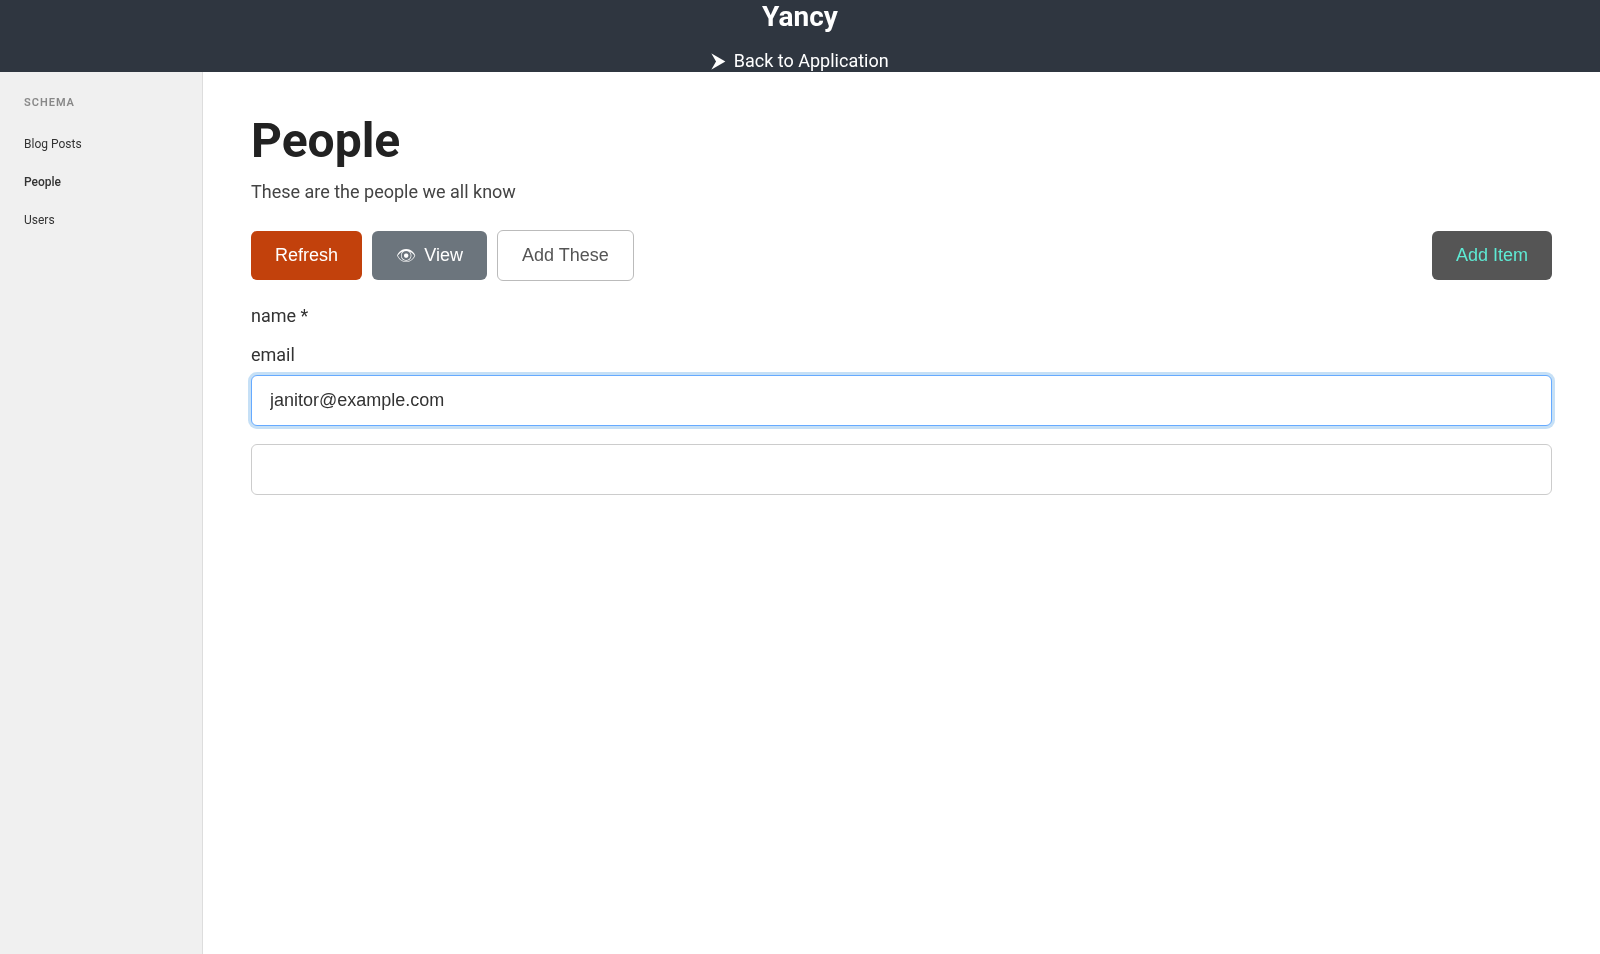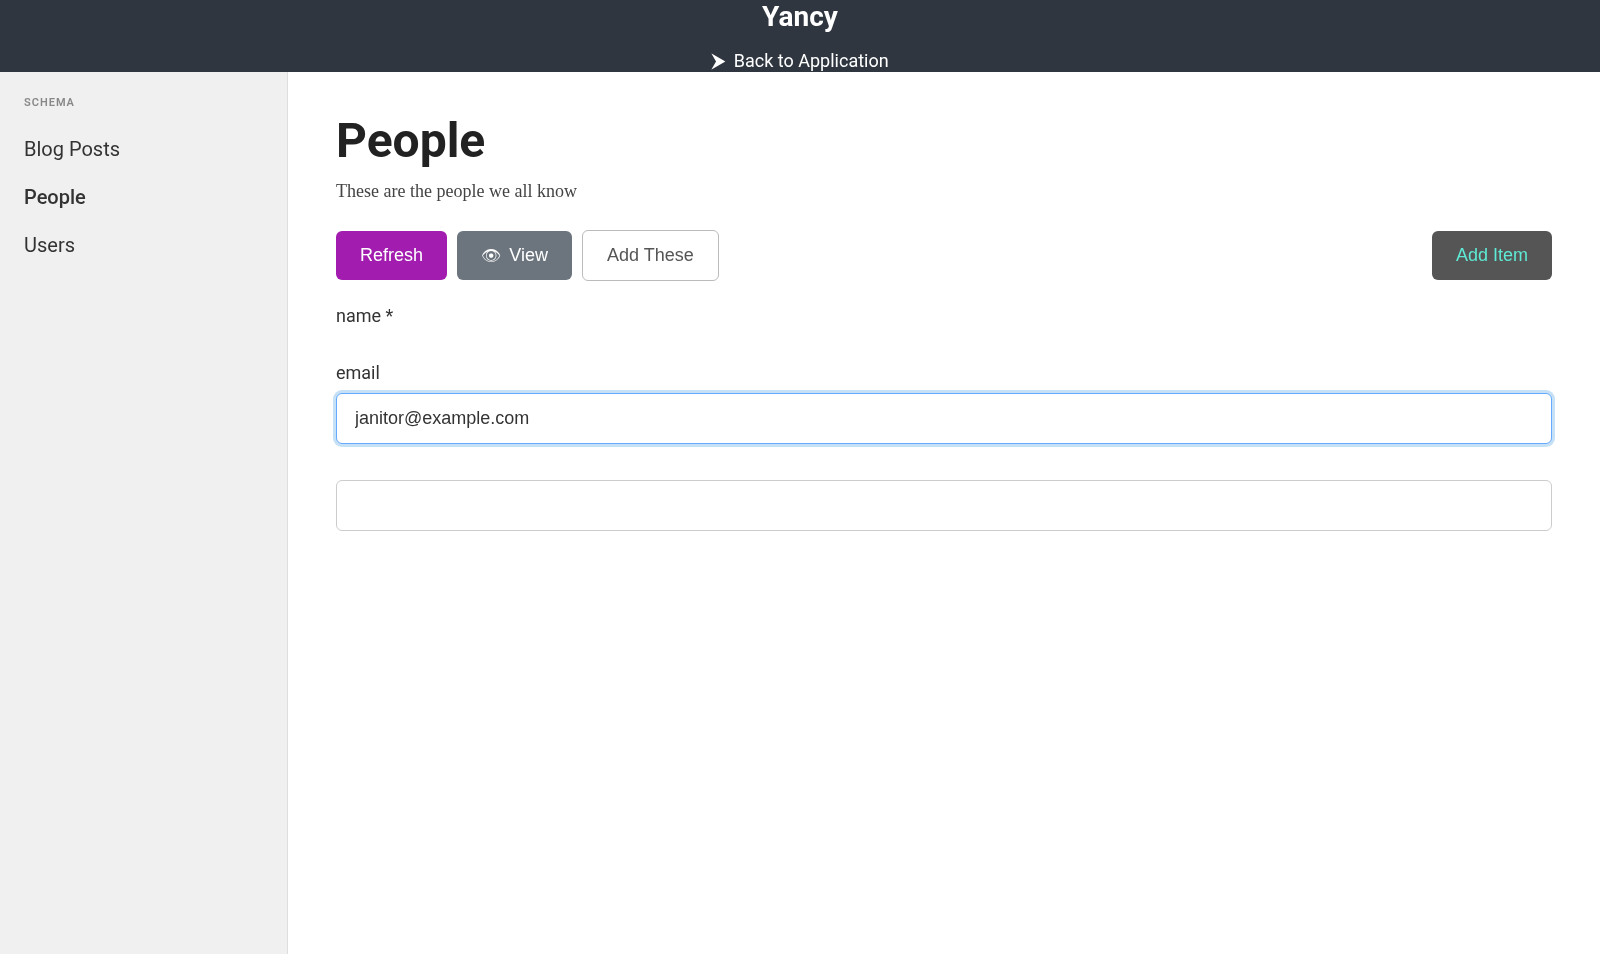--- a/index.html
+++ b/index.html
@@ -37,38 +37,38 @@
 
     
     .layout {
       display: flex;
       flex: 1;
       overflow: hidden;
     }
 
     
     .sidebar {
-      width: 288px;
+      width: 203px;
       background: #f0f0f0;
       border-right: 1px solid #ddd;
       padding: 24px 0;
       flex-shrink: 0;
     }
     .sidebar-schema-label {
       font-size: 11px;
       font-weight: 600;
       color: #888;
       letter-spacing: 1px;
       padding: 0 24px;
       margin-bottom: 16px;
       text-transform: uppercase;
     }
     .sidebar-item {
       padding: 12px 24px;
-      font-size: 20px;
+      font-size: 12px;
       color: #333;
       cursor: pointer;
     }
     .sidebar-item.active {
       color: #333;
       font-weight: 500;
     }
 
     
     .main {
@@ -81,21 +81,20 @@
     .page-title {
       font-size: 48px;
       font-weight: 700;
       color: #222;
       margin-bottom: 12px;
     }
     .page-description {
       font-size: 18px;
       color: #444;
       margin-bottom: 28px;
-      font-family: Liberation Serif, serif;
     }
 
     
     .toolbar-row {
       display: flex;
       align-items: center;
       justify-content: space-between;
       margin-bottom: 16px;
     }
     .toolbar-left {
@@ -110,21 +109,21 @@
       font-size: 18px;
       border: none;
       border-radius: 6px;
       cursor: pointer;
       font-weight: 500;
       display: inline-flex;
       align-items: center;
       gap: 8px;
     }
     .btn-blue {
-      background: #a21caf;
+      background: #c2410c;
       color: white;
     }
     .btn-gray {
       background: #6c757d;
       color: white;
     }
     .btn-outline {
       background: white;
       color: #555;
       border: 1.5px solid #bbb;
@@ -162,21 +161,21 @@
     
     .eye-icon {
       font-size: 16px;
     }
 
     
     .form-section {
       margin-top: 24px;
     }
     .field-group {
-      margin-bottom: 36px;
+      margin-bottom: 18px;
     }
     .field-label {
       font-size: 18px;
       color: #333;
       margin-bottom: 10px;
       display: block;
     }
     .field-required {
       color: #333;
     }

